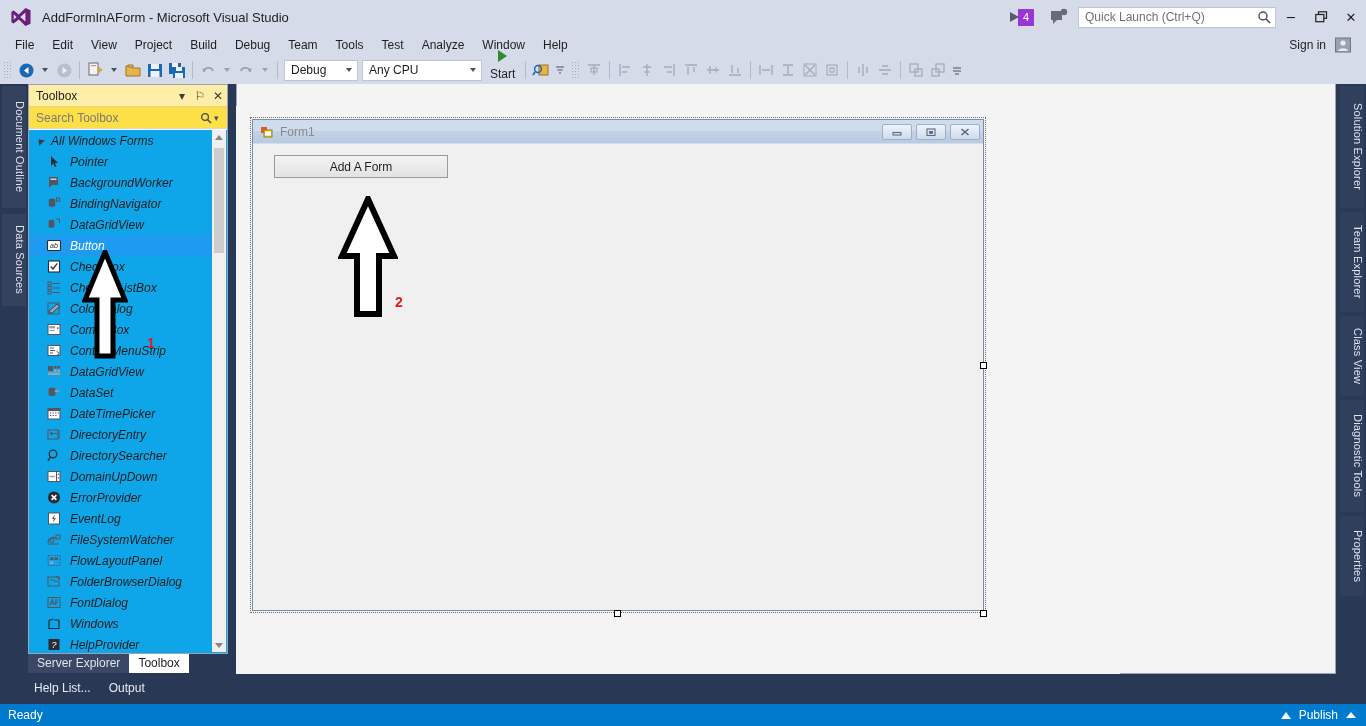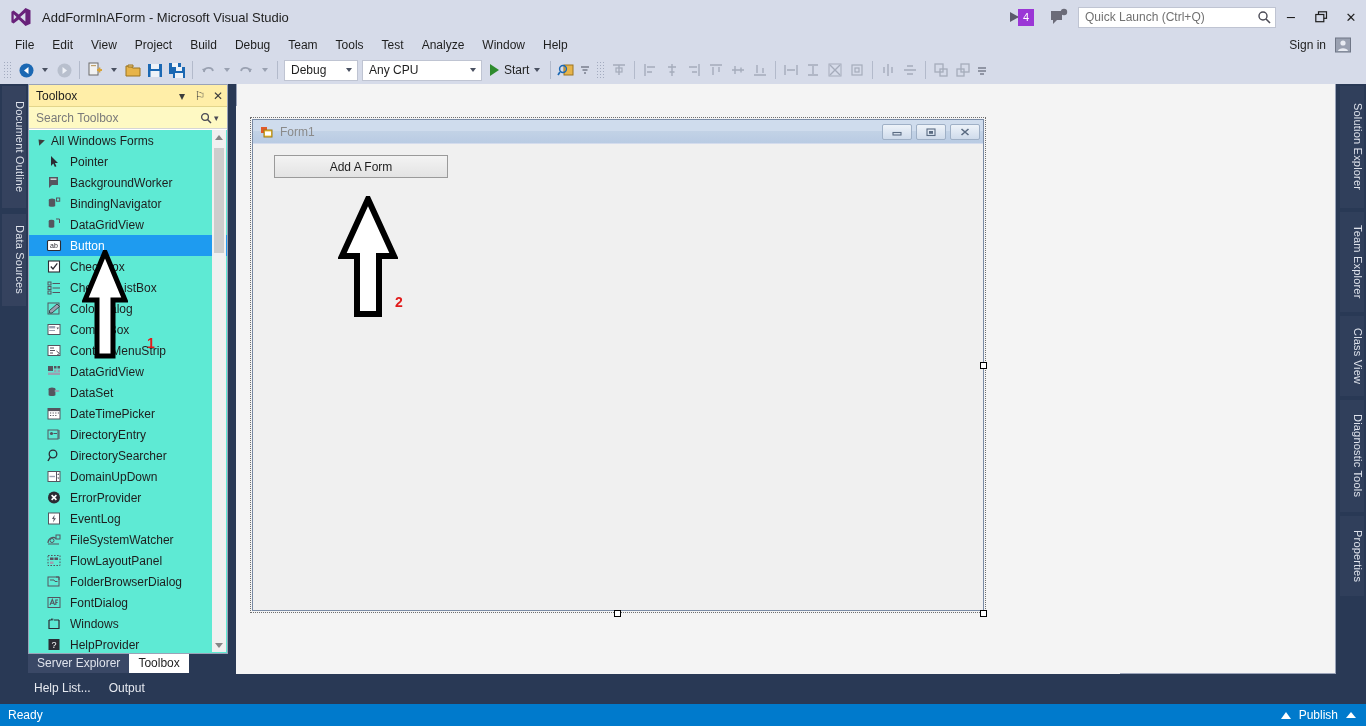--- a/index.html
+++ b/index.html
@@ -65,21 +65,21 @@
   .tbtn.small{ width:16px; }
   .caret{ width:0;height:0;border-left:3px solid transparent;border-right:3px solid transparent;
           border-top:4px solid #4a5161; }
   .caret.dim{ border-top-color:#9aa1b1; }
   .combo{
     height:21px; background:#fff; border:1px solid #bfc4d2; display:flex; align-items:center;
     font-size:12px; color:#1e1e1e; padding-left:6px; margin:0 2px;
   }
   .combo .cval{ flex:1; }
   .combo .cbtn{ width:16px; display:flex; align-items:center; justify-content:center; }
-  .startbtn{ display:flex; align-items:center; padding:0 6px; gap:5px; font-size:12px; color:#1e1e1e; }
+  .startbtn{ display:flex; align-items:center; padding:0 6px; gap:5px; font-size:12px; color:#1e1e1e;flex-direction:column; }
   .play-tri{ width:0;height:0;border-left:9px solid #2e8b2e;border-top:6px solid transparent;border-bottom:6px solid transparent;}
 
   
   .leftstrip{
     position:absolute; left:0; top:84px; width:28px; height:642px; background:#293955;
   }
   .vtab{
     position:absolute; left:2px; width:24px;
     background:#37456180; color:#dfe3ec; font-size:11px;
     writing-mode:vertical-rl; text-align:center;
@@ -93,24 +93,24 @@
     background:#fff; border:1px solid #9aa3b8;
   }
   .tbx-header{
     height:22px; background:#ffeea8; display:flex; align-items:center;
     padding-left:7px; border-bottom:1px solid #e3d58b;
   }
   .tbx-title{ font-size:12px; color:#1e1e1e; flex:1; }
   .tbx-hbtn{ width:18px; height:20px; display:flex; align-items:center; justify-content:center; color:#3c3c3c; font-size:12px;}
   .tbx-search{
     height:22px; border-bottom:1px solid #d6d6d6; display:flex; align-items:center;
-    padding-left:7px; font-size:12px; color:#7a7a7a; background:#fef9c3;
+    padding-left:7px; font-size:12px; color:#7a7a7a; background:#fde047;
   }
   .tbx-search .txt{ flex:1; }
-  .tbx-list{ position:absolute; left:0; top:45px; right:0; bottom:0; overflow:hidden; background:#5eead4; }
+  .tbx-list{ position:absolute; left:0; top:45px; right:0; bottom:0; overflow:hidden; background:#0ea5e9;font-style:italic; }
   .grp{ display:flex; align-items:center; height:21px; padding-left:8px; font-size:12px; color:#1e1e1e; }
   .grp .tri{ width:0;height:0;border-left:4px solid transparent;border-right:4px solid transparent;
              border-bottom:5px solid #3c3c3c; margin-right:6px; transform:rotate(-45deg) translate(-1px,0);}
   .trow{ display:flex; align-items:center; height:21px; padding-left:17px; font-size:12px; color:#1e1e1e; }
   .trow.sel{ background:#2196f3; background:#1e9bf0; color:#fff; }
   .ticon{ width:16px; height:15px; margin-right:8px; position:relative; flex:0 0 16px; }
   .ticon svg{ display:block; }
   
   .tbx-scroll{ position:absolute; right:1px; top:45px; width:14px; bottom:1px; background:#f0f0f0; }
   .sb-up,.sb-dn{ width:14px;height:14px; background:#f0f0f0; display:flex;align-items:center;justify-content:center;}

